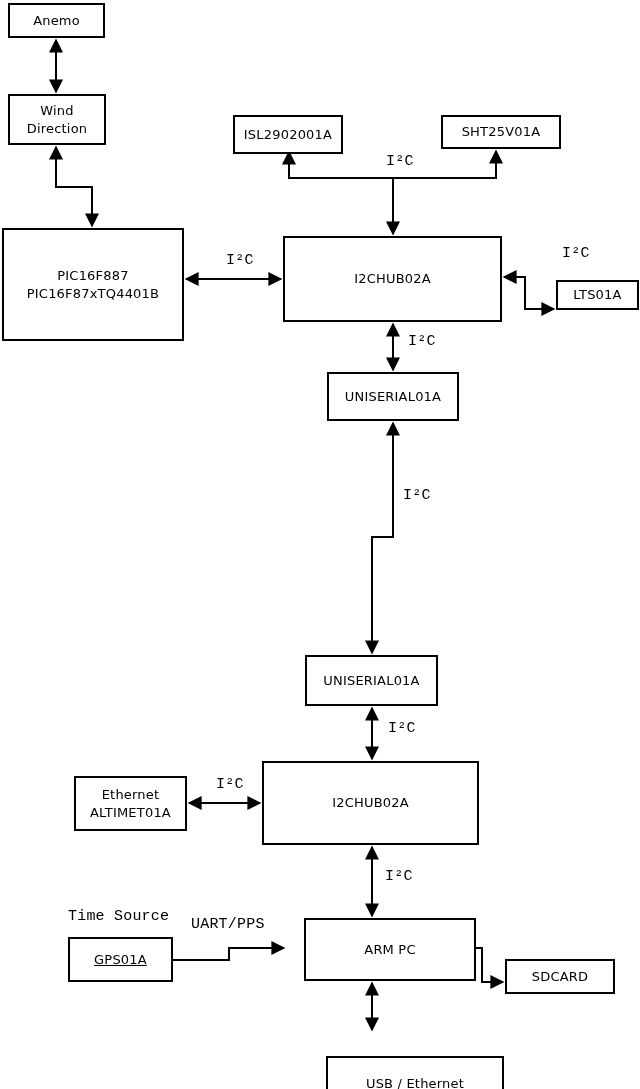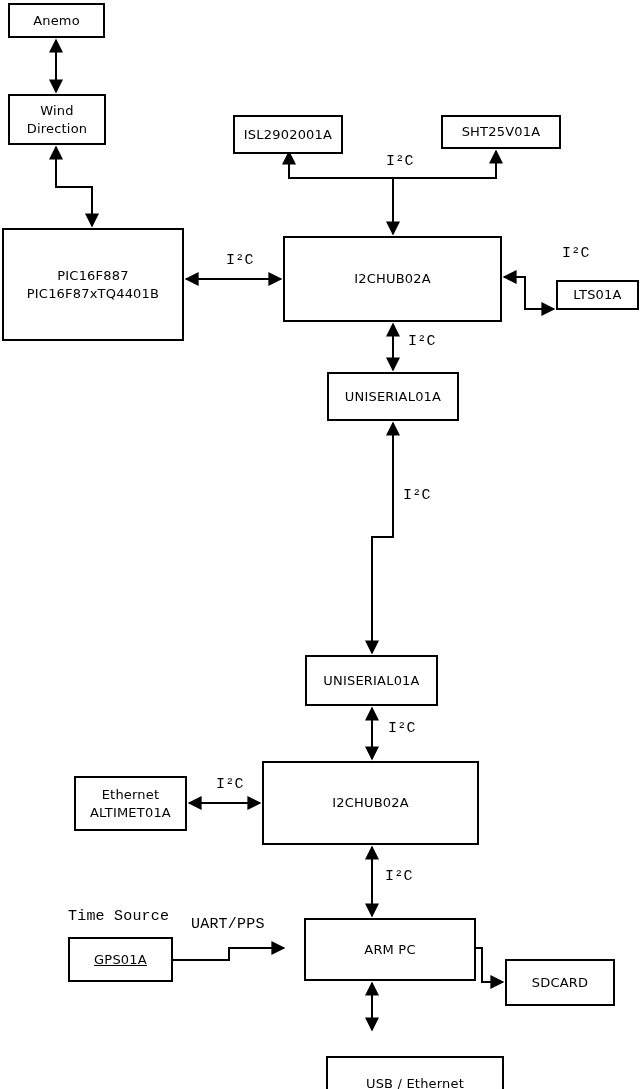--- a/index.html
+++ b/index.html
@@ -90,21 +90,21 @@
 
   <div class="node" style="left:262px; top:761px; width:217px; height:84px;">I2CHUB02A</div>
 
   <div class="node" style="left:74px; top:776px; width:113px; height:55px;">Ethernet
 ALTIMET01A</div>
 
   <div class="node" style="left:286px; top:918px; width:172px; height:63px;margin-left:18px;">ARM PC</div>
 
   <div class="node" style="left:68px; top:937px; width:105px; height:45px;text-decoration:underline;">GPS01A</div>
 
-  <div class="node" style="left:505px; top:959px; width:110px; height:47px;">SDCARD</div>
+  <div class="node" style="left:505px; top:959px; width:110px; height:35px;">SDCARD</div>
 
   <div class="node" style="left:282px; top:1056px; width:178px; height:55px;margin-left:44px;">USB / Ethernet</div>
 
   <div class="edge-label" style="left:226px; top:252px;">I²C</div>
 
   <div class="edge-label" style="left:386px; top:153px;">I²C</div>
 
   <div class="edge-label" style="left:562px; top:245px;">I²C</div>
 
   <div class="edge-label" style="left:408px; top:333px;">I²C</div>

